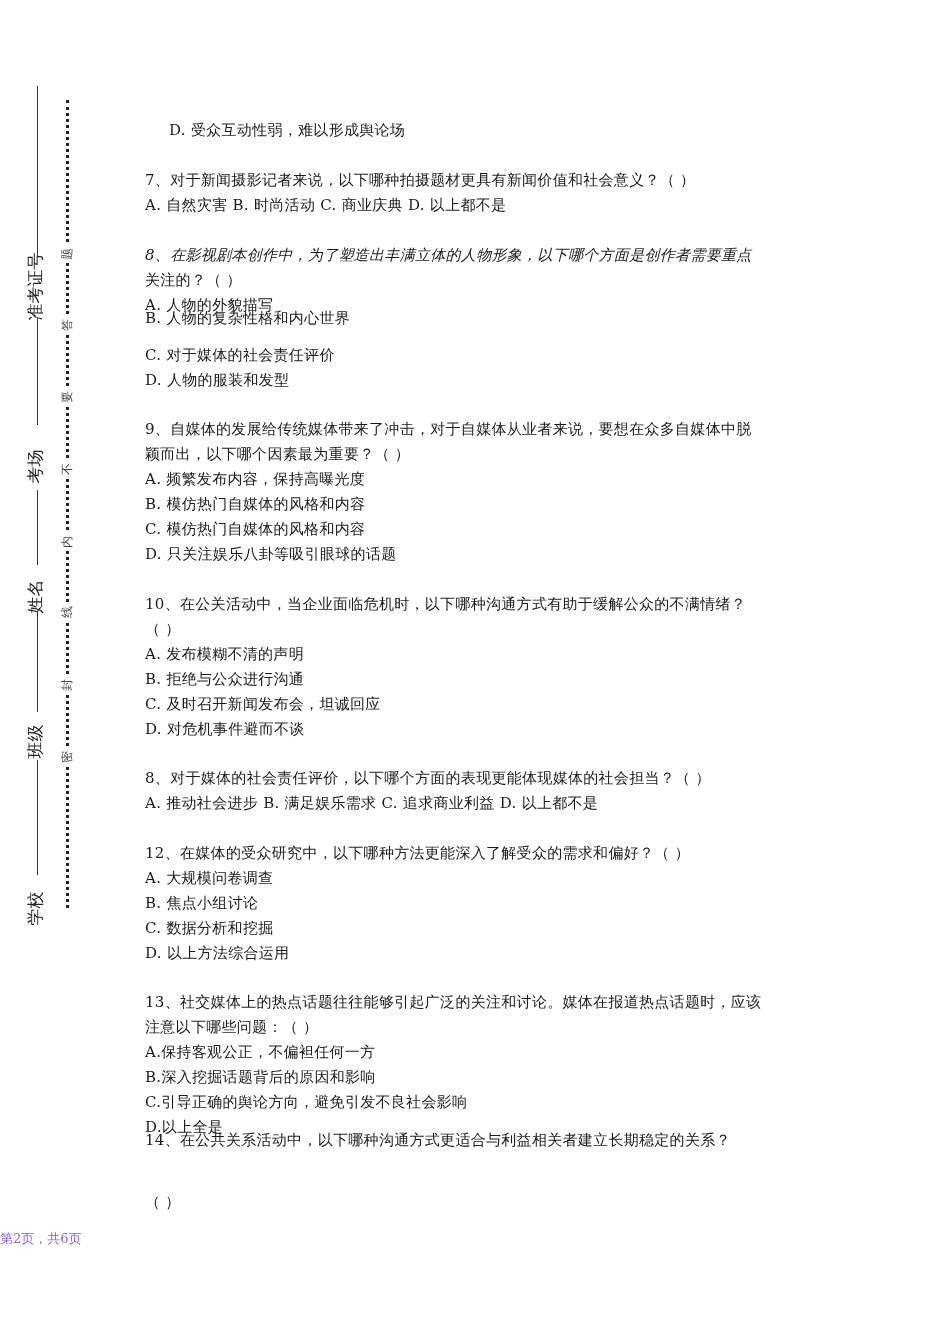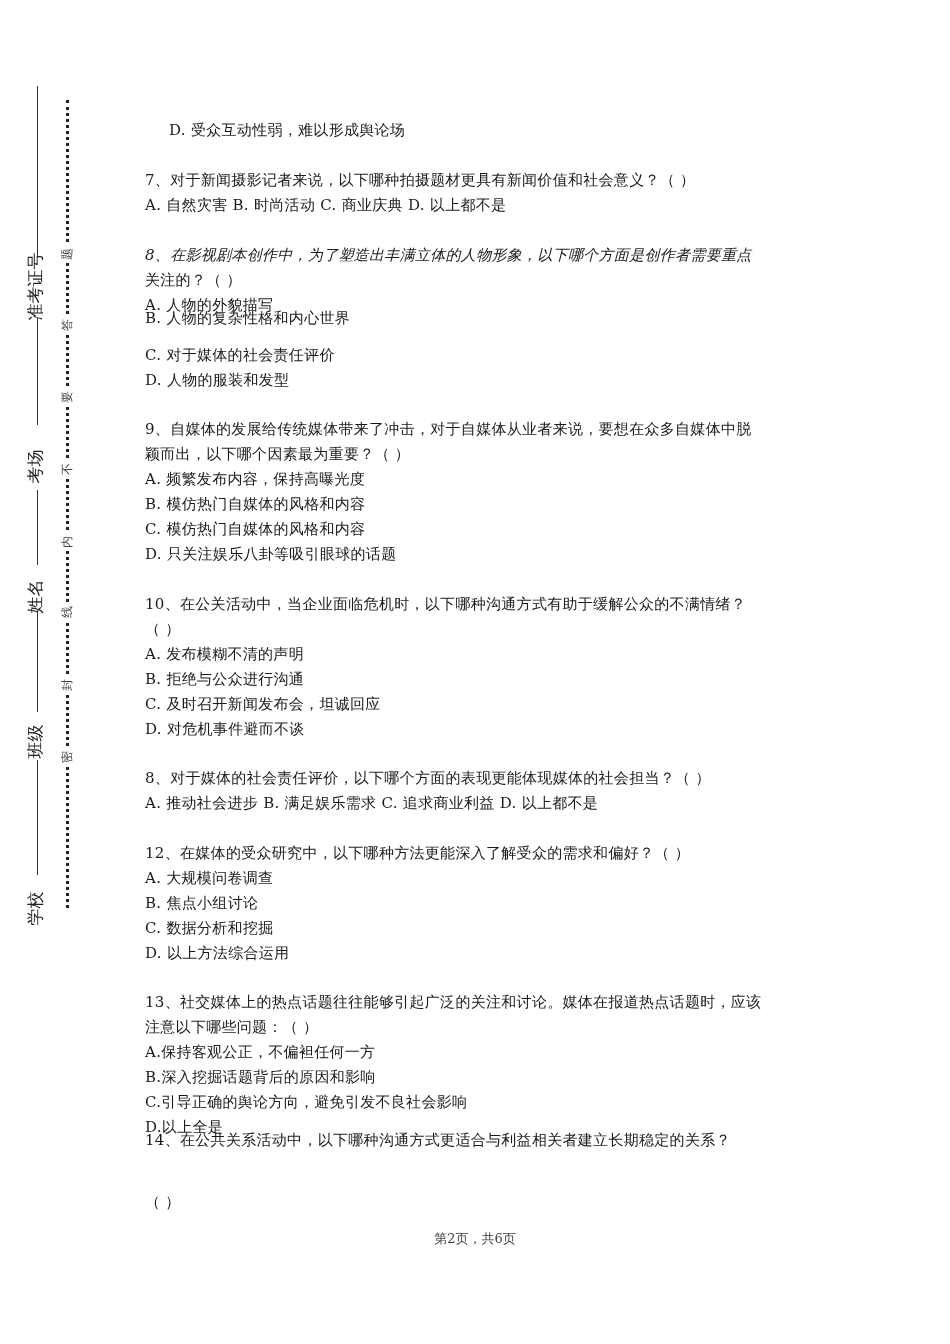--- a/index.html
+++ b/index.html
@@ -39,21 +39,21 @@
   .content {
     position: absolute; left: 145px; top: 0; width: 670px;
     font-size: 15px;
   }
   .line {
     position: absolute; left: 0; white-space: nowrap;
     line-height: 20px; letter-spacing: 0.3px;
   }
   .footer {
     position: absolute; left: 0; width: 950px; top: 1230px;
-    text-align: center; font-size: 13px; color: #404040;
+    font-size: 13px; color: #8b5cf6;
   }
 </style>
 </head>
 <body>
 
 <div class="binding">
 
   <div class="bind-field-line" style="top:86px;height:170px;"></div>
   <div class="bind-field-line" style="top:318px;height:107px;"></div>
   <div class="bind-field-line" style="top:490px;height:75px;"></div>

